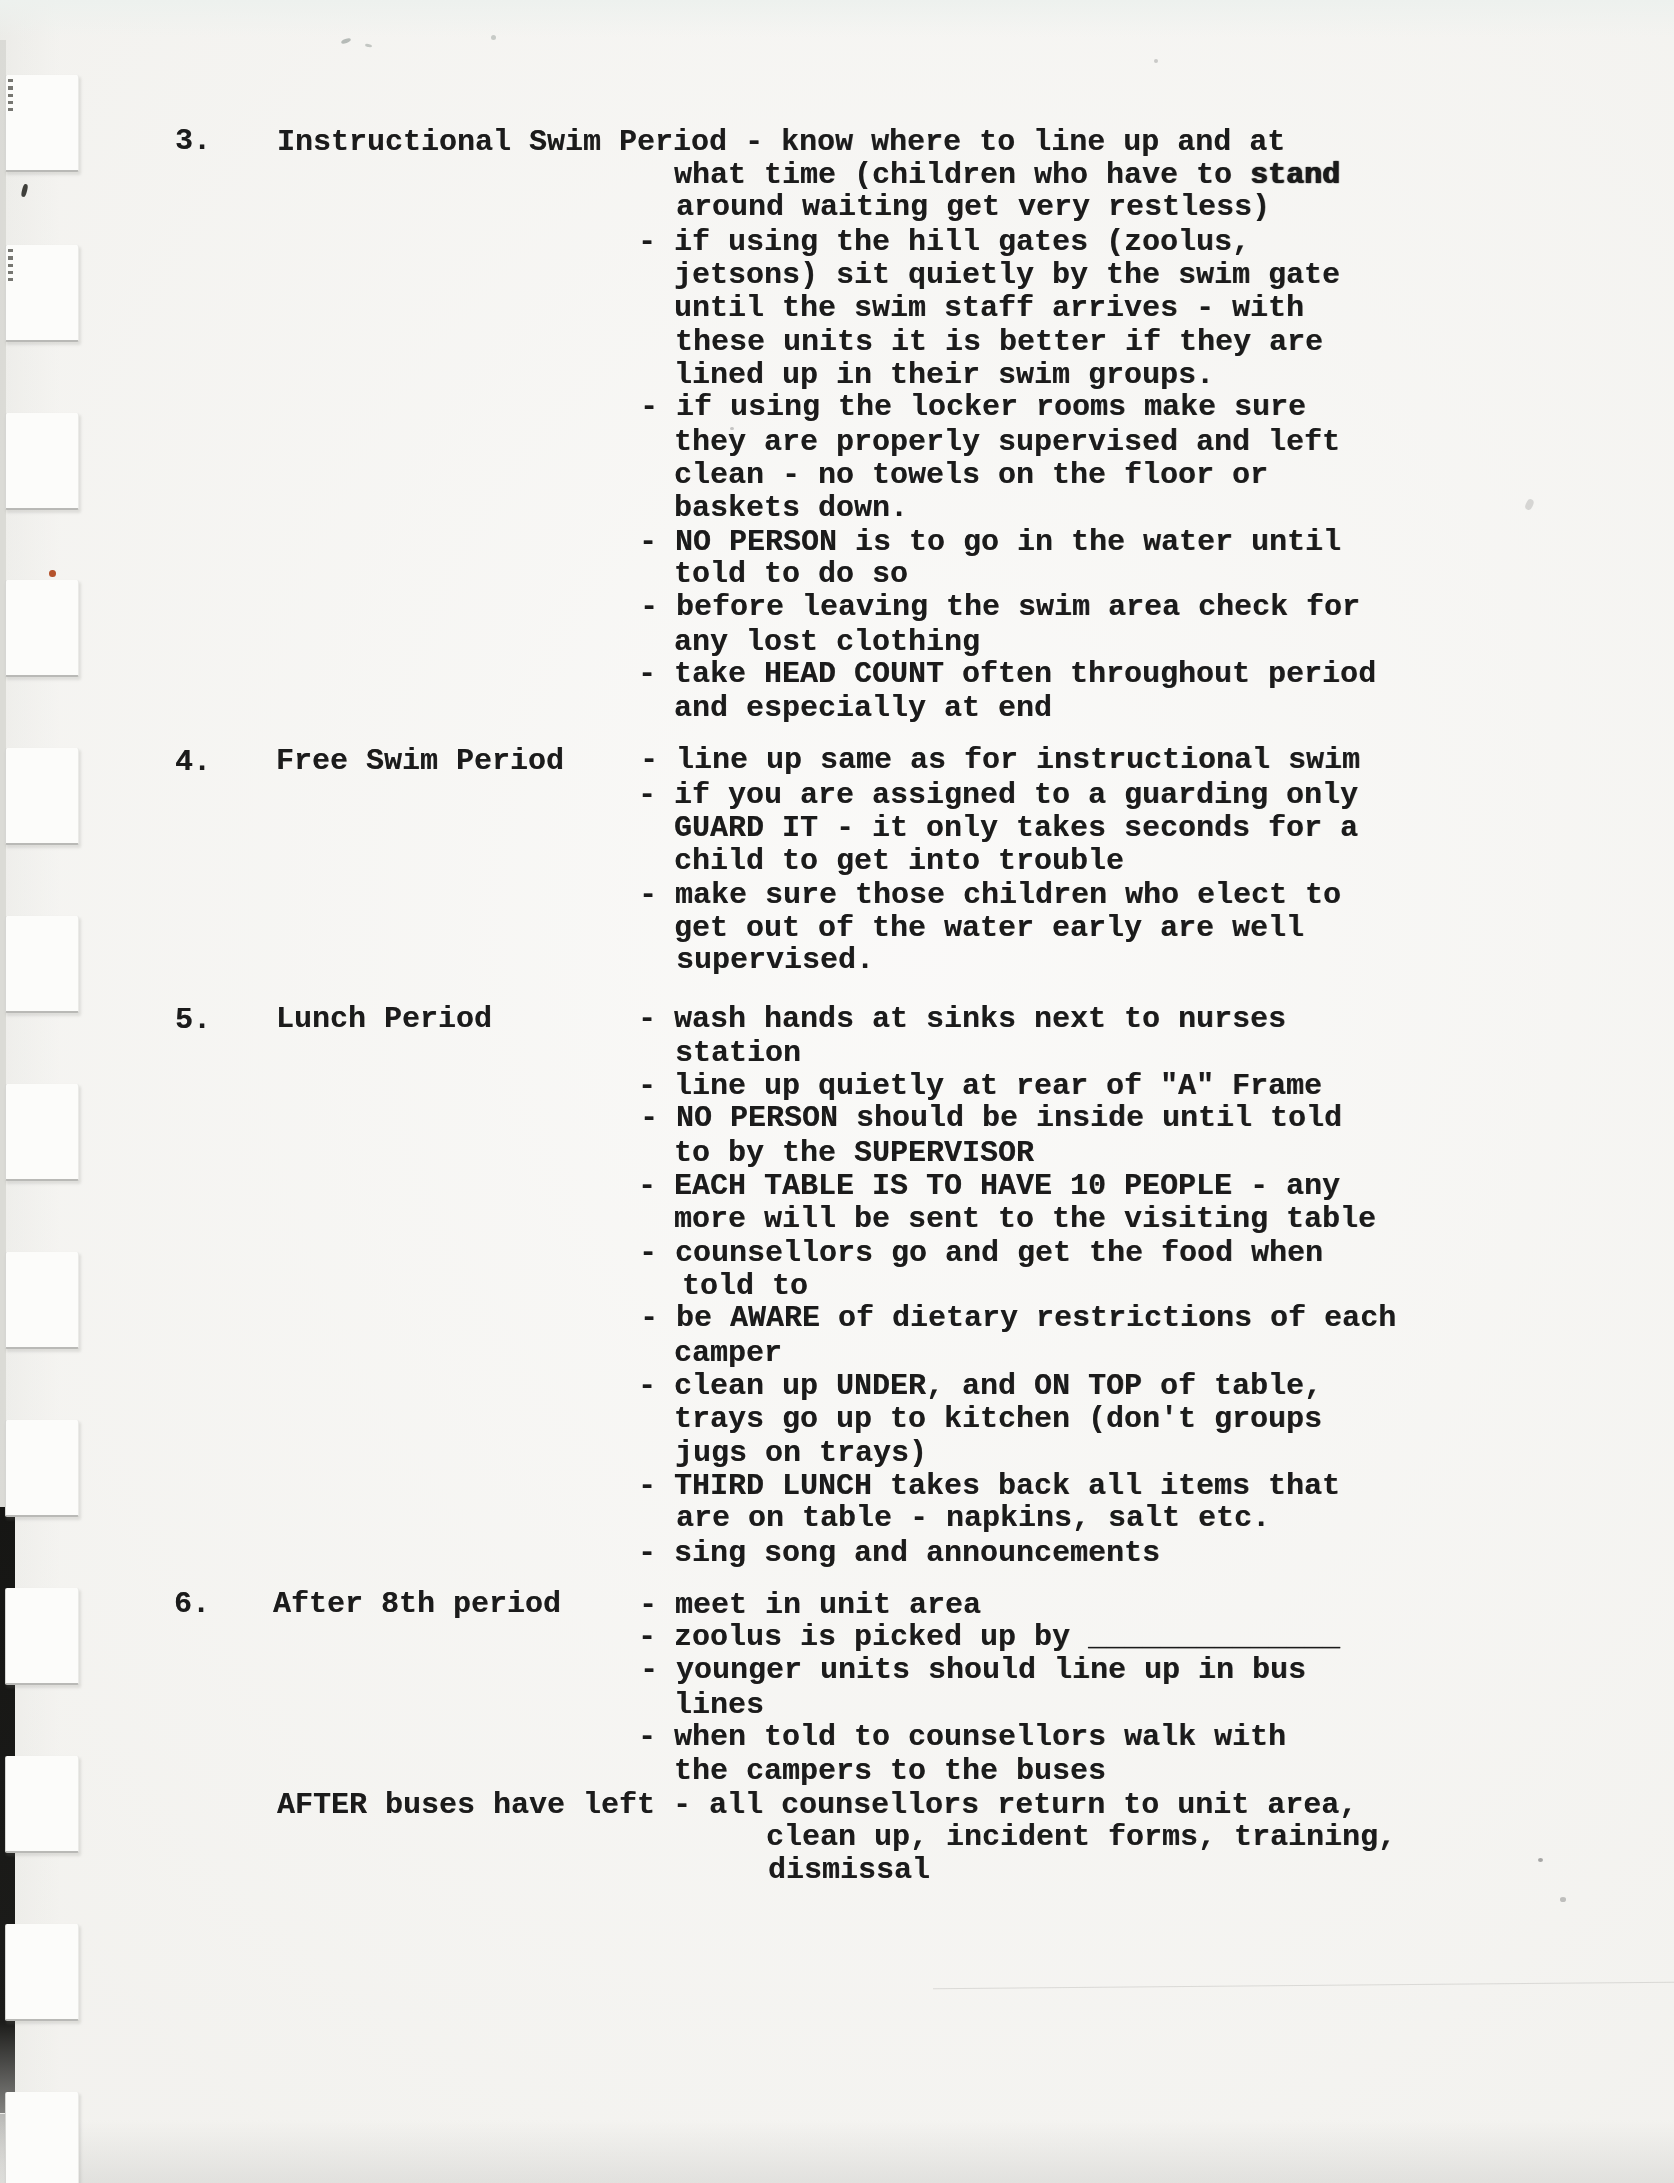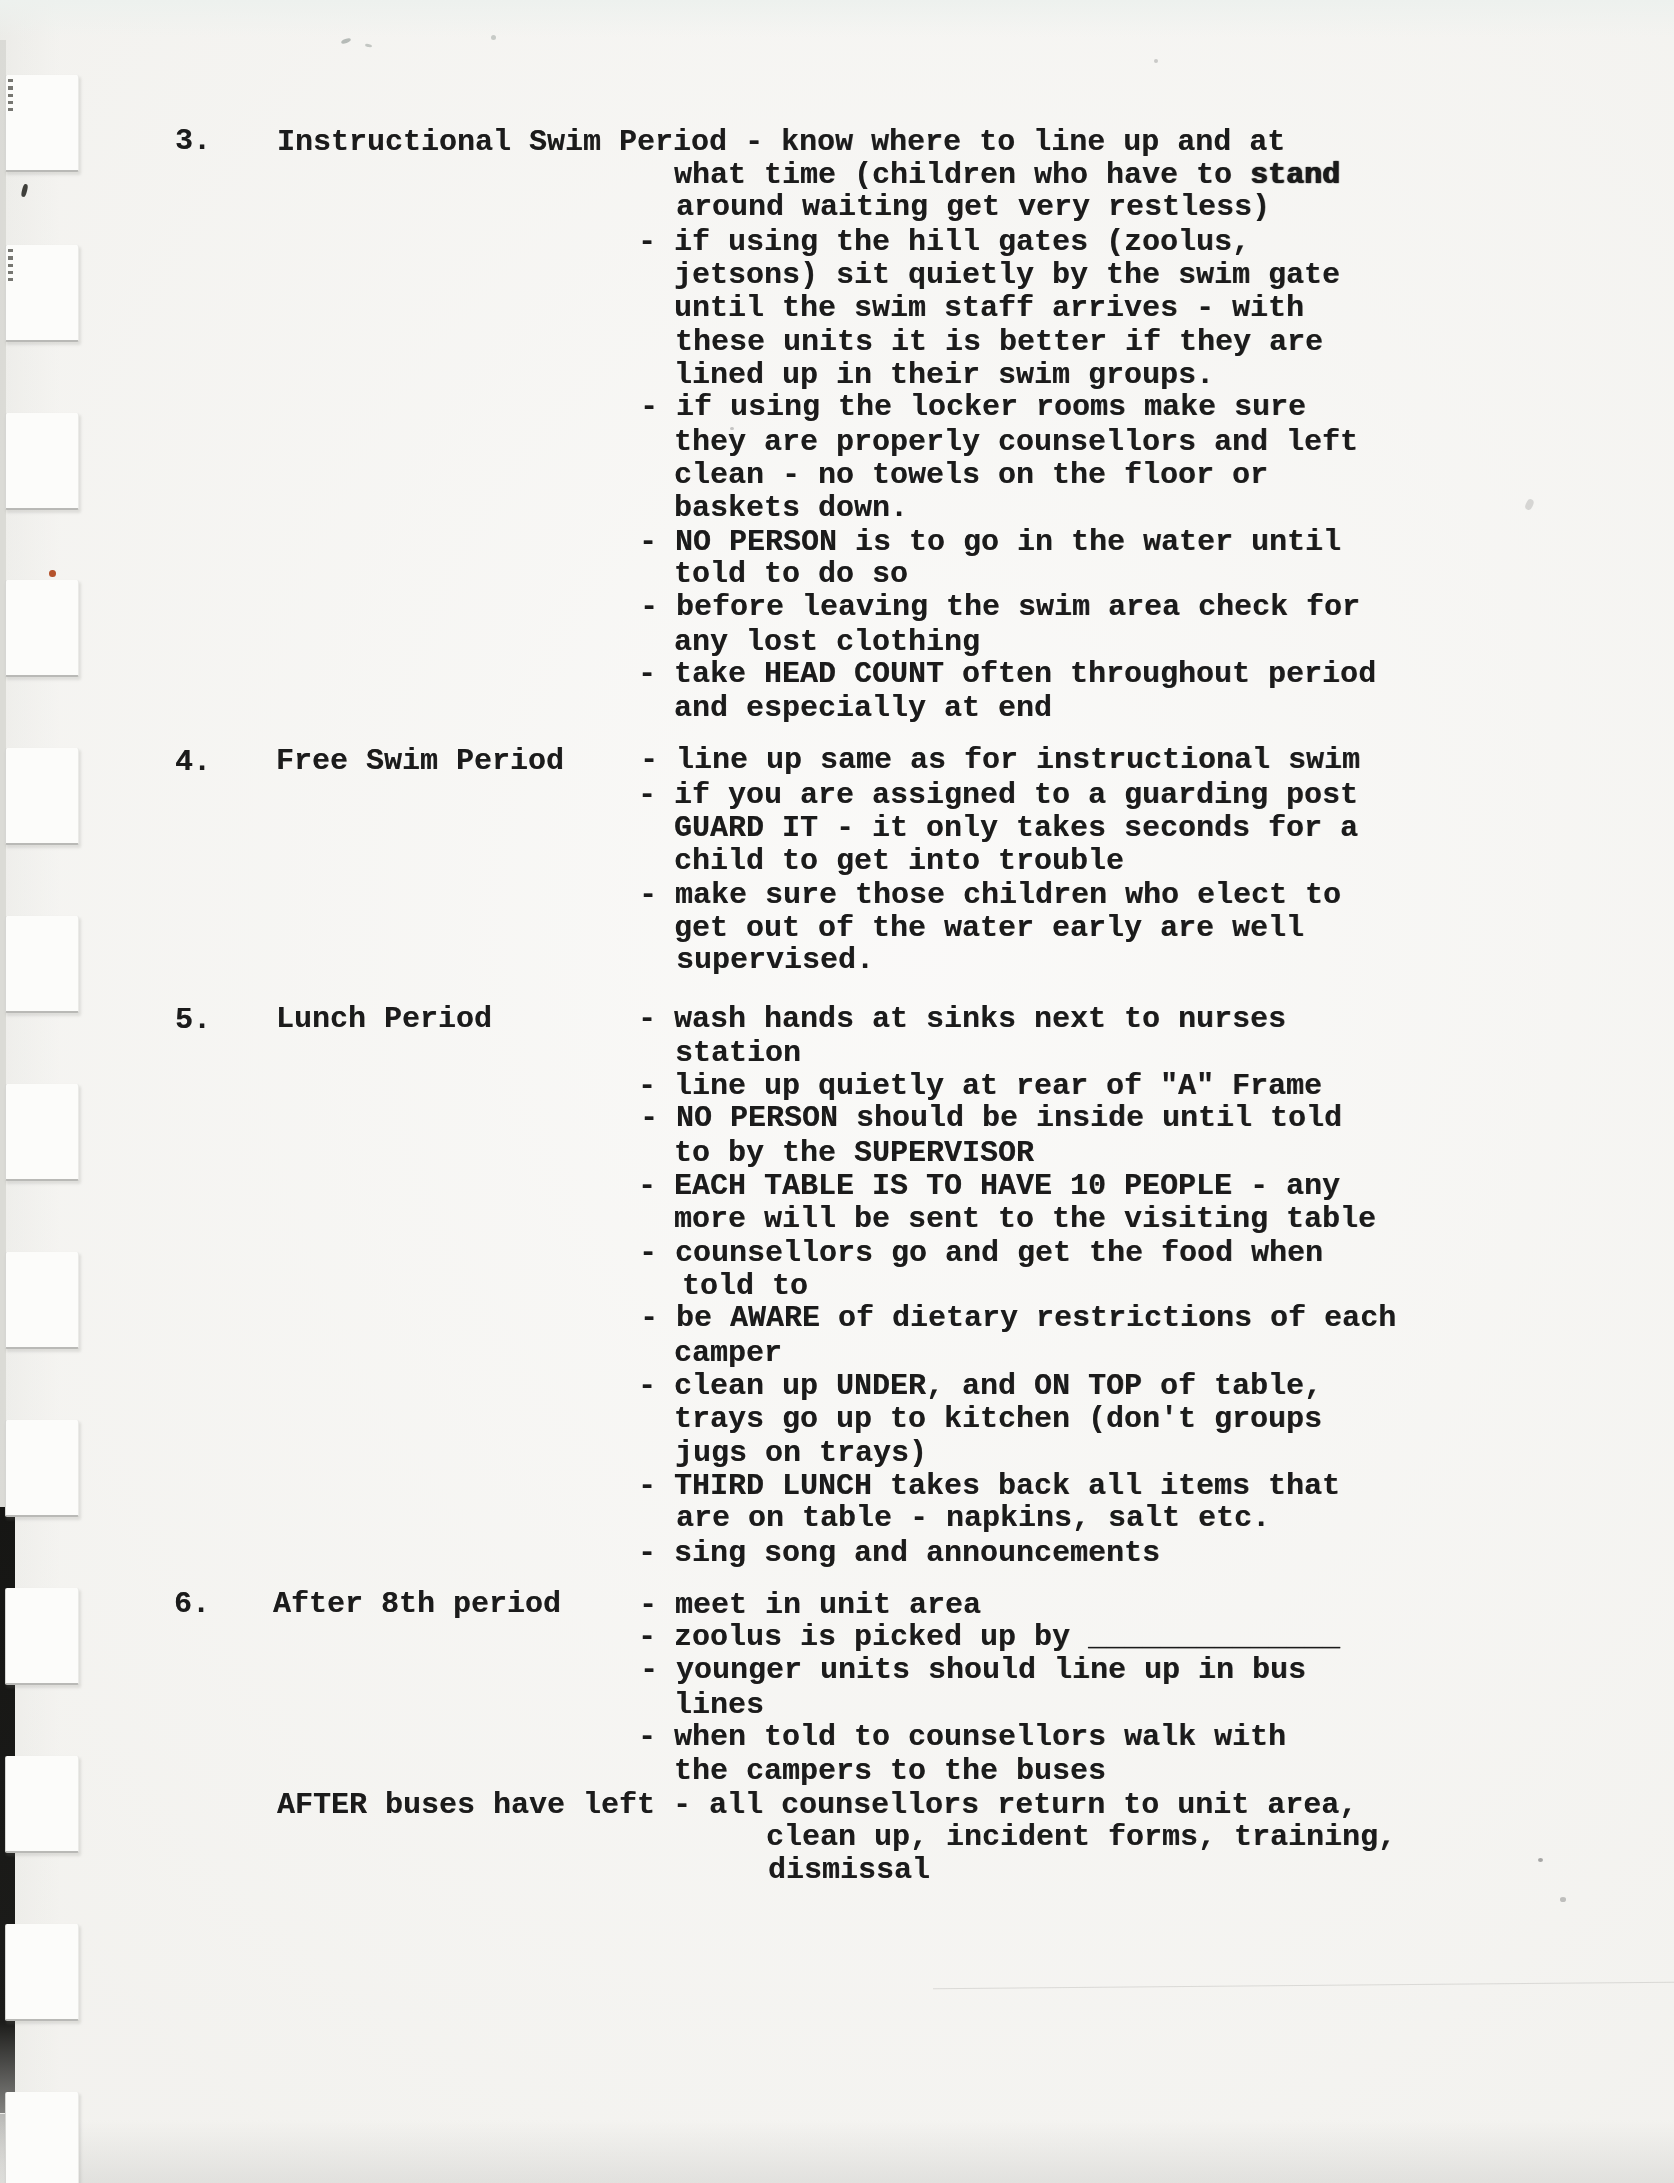--- a/index.html
+++ b/index.html
@@ -82,33 +82,33 @@
       <div class="doc-line" style="left: 175px; top: 125px;"><span>3.</span></div>
       <div class="doc-line" style="left: 277px; top: 126px;"><span>Instructional Swim Period</span><span> - </span><span>know where to line up and at</span></div>
       <div class="doc-line" style="left: 674px; top: 159px;"><span>what time (children who have to </span><span class="smudge">stand</span></div>
       <div class="doc-line" style="left: 676px; top: 191px;"><span>around waiting get very restless)</span></div>
       <div class="doc-line" style="left: 638px; top: 226px;"><span>- </span><span>if using the hill gates (zoolus,</span></div>
       <div class="doc-line" style="left: 674px; top: 259px;"><span>jetsons) sit quietly by the swim gate</span></div>
       <div class="doc-line" style="left: 674px; top: 292px;"><span>until the swim staff arrives - with</span></div>
       <div class="doc-line" style="left: 675px; top: 326px;"><span>these units it is better if they are</span></div>
       <div class="doc-line" style="left: 674px; top: 359px;"><span>lined up in their swim groups.</span></div>
       <div class="doc-line" style="left: 640px; top: 391px;"><span>- </span><span>if using the locker rooms make sure</span></div>
-      <div class="doc-line" style="left: 674px; top: 426px;"><span>they are properly counsellors and left</span></div>
+      <div class="doc-line" style="left: 674px; top: 426px;"><span>they are properly supervised and left</span></div>
       <div class="doc-line" style="left: 674px; top: 459px;"><span>clean - no towels on the floor or</span></div>
       <div class="doc-line" style="left: 674px; top: 492px;"><span>baskets down.</span></div>
       <div class="doc-line" style="left: 639px; top: 526px;"><span>- </span><span>NO PERSON is to go in the water until</span></div>
       <div class="doc-line" style="left: 674px; top: 558px;"><span>told to do so</span></div>
       <div class="doc-line" style="left: 640px; top: 591px;"><span>- </span><span>before leaving the swim area check for</span></div>
       <div class="doc-line" style="left: 674px; top: 626px;"><span>any lost clothing</span></div>
       <div class="doc-line" style="left: 638px; top: 658px;"><span>- </span><span>take HEAD COUNT often throughout period</span></div>
       <div class="doc-line" style="left: 674px; top: 692px;"><span>and especially at end</span></div>
       <div class="doc-line" style="left: 175px; top: 746px;"><span>4.</span></div>
       <div class="doc-line" style="left: 276px; top: 745px; text-align: right;"><span>Free Swim Period</span></div>
       <div class="doc-line" style="left: 640px; top: 744px;"><span>- </span><span>line up same as for instructional swim</span></div>
-      <div class="doc-line" style="left: 638px; top: 779px;"><span>- </span><span>if you are assigned to a guarding post</span></div>
+      <div class="doc-line" style="left: 638px; top: 779px;"><span>- </span><span>if you are assigned to a guarding only</span></div>
       <div class="doc-line" style="left: 674px; top: 812px;"><span>GUARD IT - it only takes seconds for a</span></div>
       <div class="doc-line" style="left: 674px; top: 845px;"><span>child to get into trouble</span></div>
       <div class="doc-line" style="left: 639px; top: 879px;"><span>- </span><span>make sure those children who elect to</span></div>
       <div class="doc-line" style="left: 674px; top: 912px;"><span>get out of the water early are well</span></div>
       <div class="doc-line" style="left: 676px; top: 944px;"><span>supervised.</span></div>
       <div class="doc-line" style="left: 175px; top: 1004px;"><span>5.</span></div>
       <div class="doc-line" style="left: 276px; top: 1003px;"><span>Lunch Period</span></div>
       <div class="doc-line" style="left: 638px; top: 1003px;"><span>- </span><span>wash hands at sinks next to nurses</span></div>
       <div class="doc-line" style="left: 675px; top: 1037px;"><span>station</span></div>
       <div class="doc-line" style="left: 638px; top: 1070px;"><span>- </span><span>line up quietly at rear of "A" Frame</span></div>

